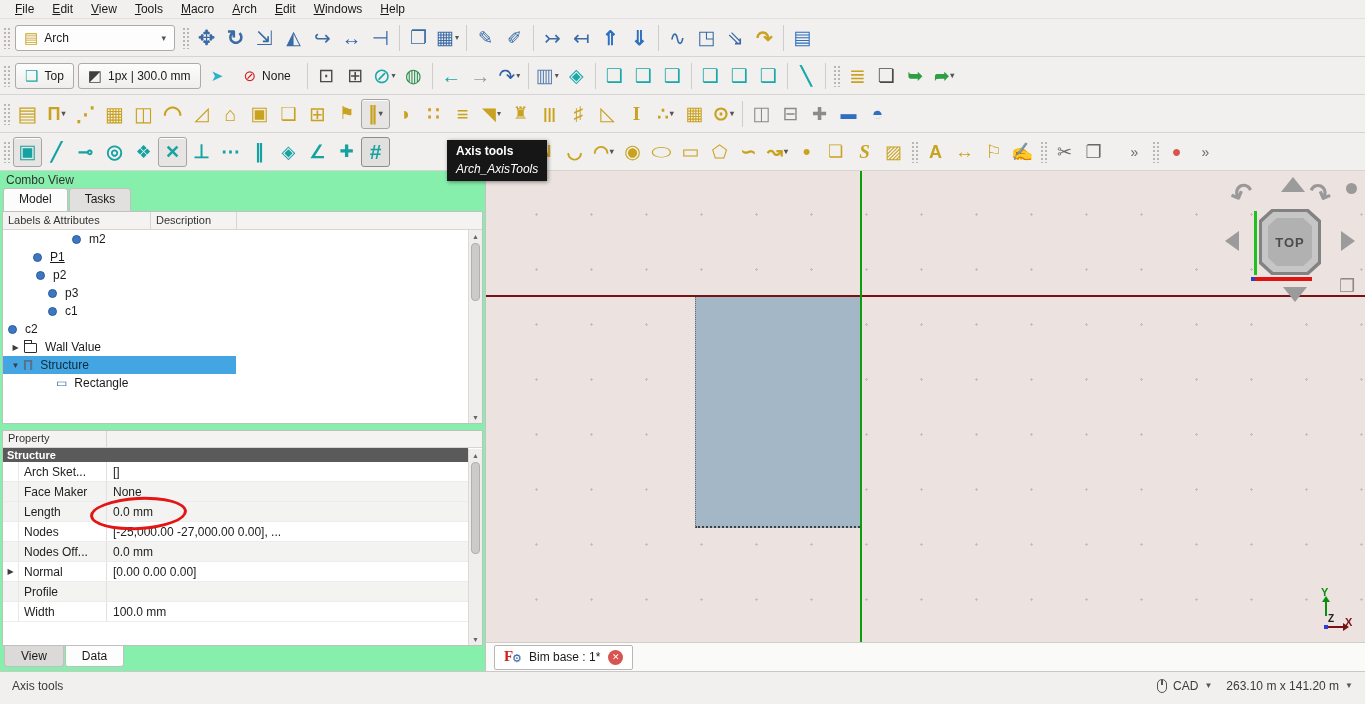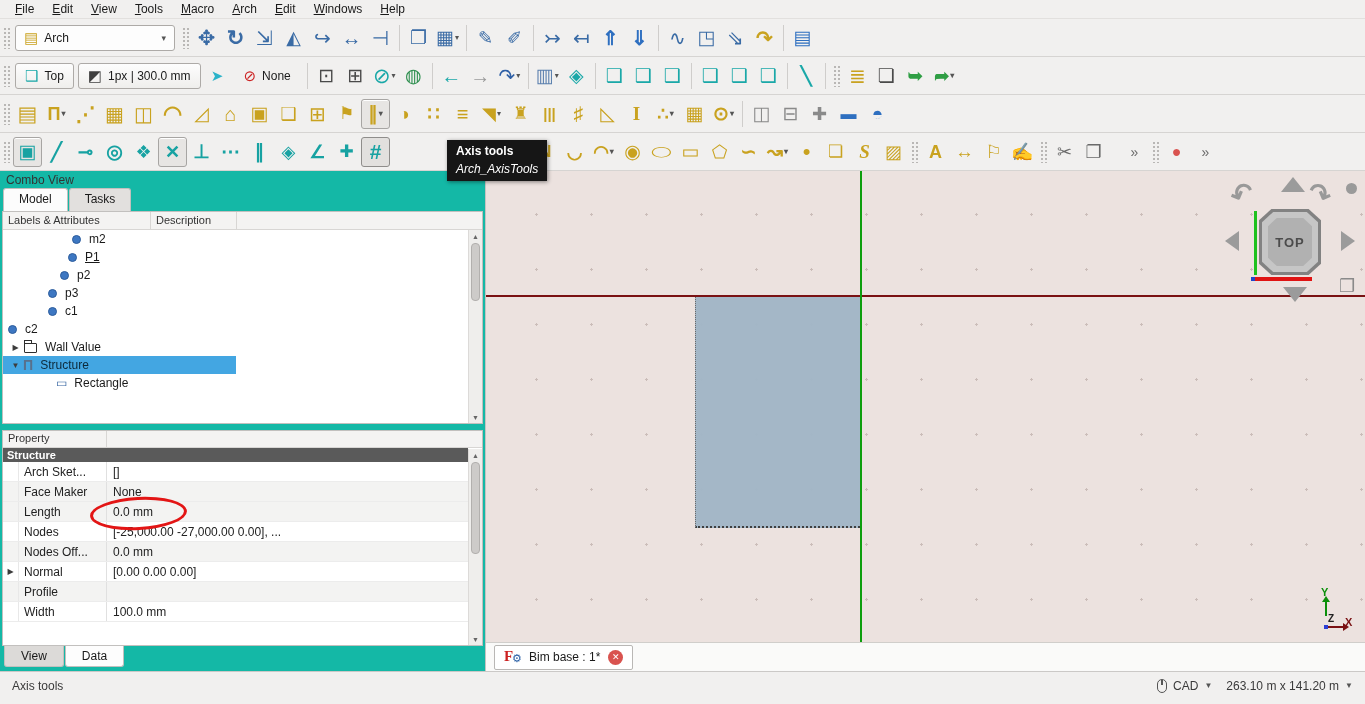--- a/index.html
+++ b/index.html
@@ -30,21 +30,21 @@
   .italic{font-style:italic}
   .serif{font-family:"Liberation Serif",serif}
   .squish{transform:scaleY(.55)}
   .wb-combo{display:flex;align-items:center;gap:6px;width:160px;height:26px;border:1px solid #adaaa7;border-radius:3px;
             background:#fdfdfd;padding:0 8px;margin:0 4px 0 2px;flex:none}
   .wb-combo .spacer{flex:1}
   .cmb-dd{font-size:9px;color:#555}
 
   
   .main{display:flex;height:500px}
-  .left-panel{width:486px;flex:none;display:flex;flex-direction:column;background:#14b8a6;border-right:1px solid #c5c3c1}
+  .left-panel{width:486px;flex:none;display:flex;flex-direction:column;background:#86efac;border-right:1px solid #c5c3c1}
   .panel-title{height:17px;padding:2px 6px;color:#333}
   .panel-tabs{display:flex;height:23px;padding-left:3px;gap:1px}
   .ptab{padding:3px 15px;border:1px solid #c2c0be;border-bottom:none;border-radius:3px 3px 0 0;background:#e2e0de}
   .ptab.active{background:#fcfcfc}
   .tree-wrap{position:relative;height:213px;background:#fff;border:1px solid #c2c0be;margin:0 2px;overflow:hidden}
   .tree-header{display:flex;height:18px;background:#f4f3f2;border-bottom:1px solid #d8d6d4;font-size:11px;color:#333;padding-right:14px}
   .tree-header .col1{width:148px;padding:2px 5px;border-right:1px solid #d8d6d4}
   .tree-header .col2{width:86px;padding:2px 5px;border-right:1px solid #d8d6d4}
   .tree-rows{padding-right:14px}
   .tree-row{height:18px;display:flex;align-items:center;position:relative}
@@ -563,25 +563,25 @@
       <div class="tree-wrap">
         <div class="tree-header">
           <div class="col1">Labels &amp; Attributes</div>
           <div class="col2">Description</div>
         </div>
         <div class="tree-rows" id="treeRows">
             <div class="tree-row" style="padding-left: 64px;">
               <span class="dot-icon"></span>
               <span class="tree-label">m2</span>
             </div>
-            <div class="tree-row" style="padding-left: 60px; text-decoration: underline;">
+            <div class="tree-row" style="padding-left: 25px; text-decoration: underline;">
               <span class="dot-icon"></span>
               <span class="tree-label">P1</span>
             </div>
-            <div class="tree-row" style="padding-left: 52px;">
+            <div class="tree-row" style="padding-left: 28px;">
               <span class="dot-icon"></span>
               <span class="tree-label">p2</span>
             </div>
             <div class="tree-row" style="padding-left: 40px;">
               <span class="dot-icon"></span>
               <span class="tree-label">p3</span>
             </div>
             <div class="tree-row" style="padding-left: 40px;">
               <span class="dot-icon"></span>
               <span class="tree-label">c1</span>

